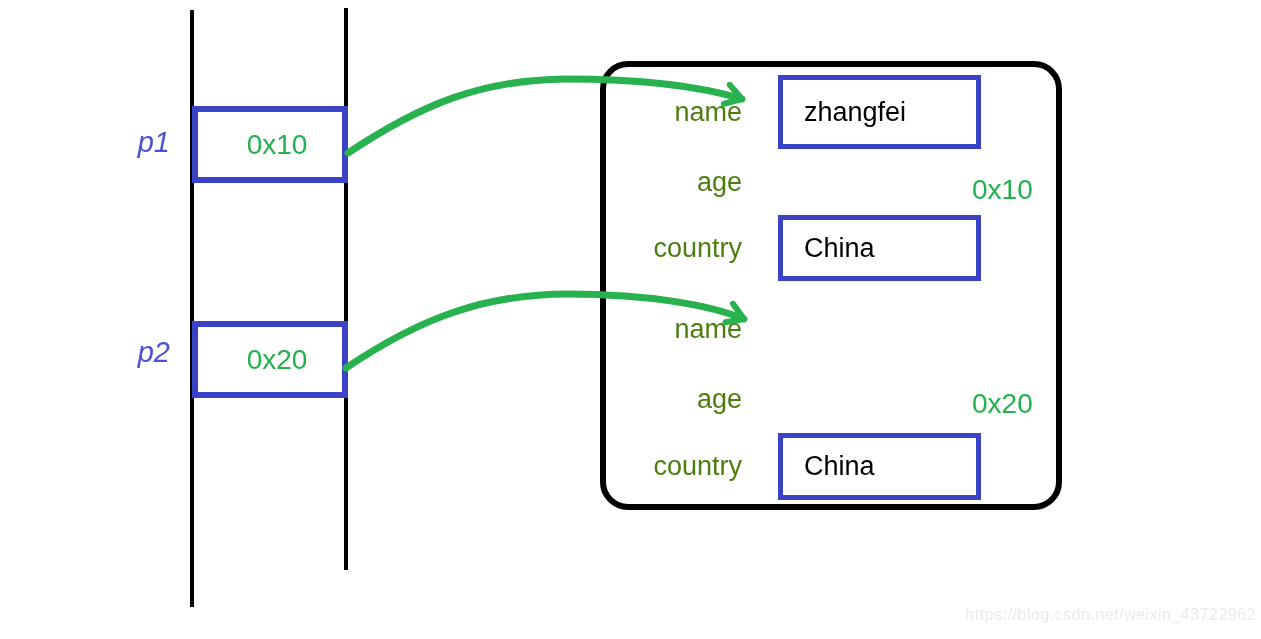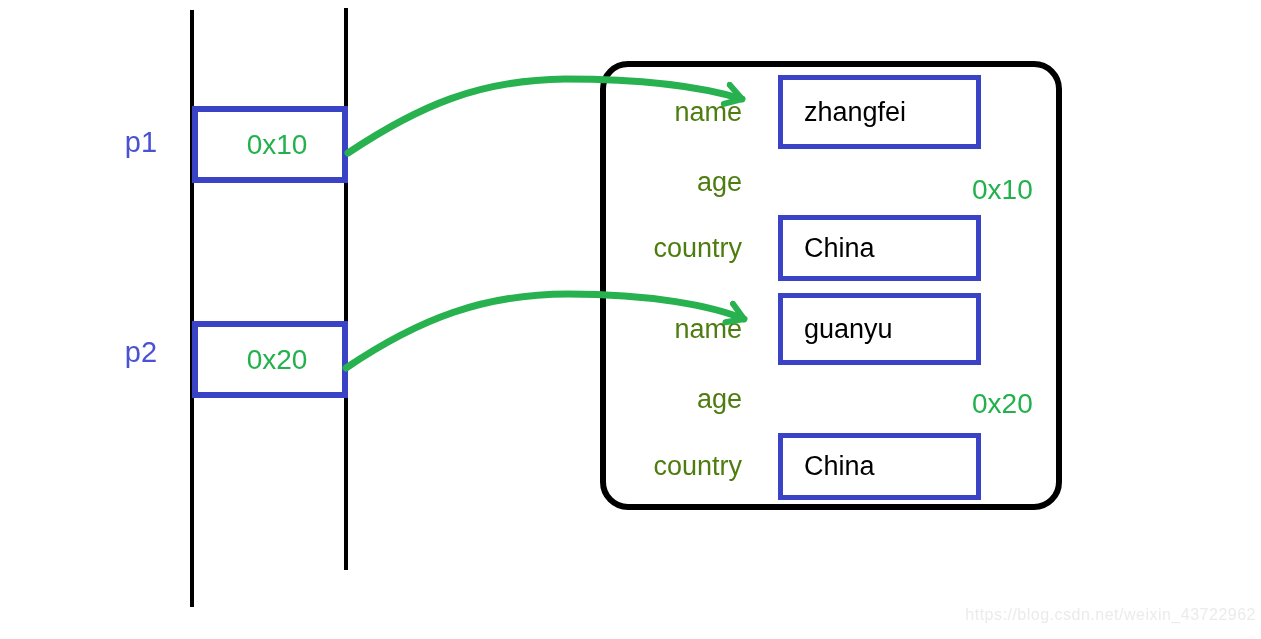--- a/index.html
+++ b/index.html
@@ -11,22 +11,22 @@
     font-family:"Liberation Sans", sans-serif;
   }
   
   .vl{position:absolute;width:4px;background:#000;}
   .vl-left{left:190px;top:10px;height:597px;}
   .vl-right{left:344px;top:8px;height:562px;}
 
   
   .ptr-label{
     position:absolute;left:112px;width:58px;
-    text-align:center;
-    font-size:29px;color:#4a51d3;
+    text-align:right;
+    font-size:29px;color:#4a51d3;font-style:italic;
   }
   .ptr-label-1{top:126px;}
   .ptr-label-2{top:336px;}
 
   
   .pbox{
     position:absolute;left:192px;width:156px;height:77px;
     box-sizing:border-box;border:6px solid #3a43c6;background:#fff;
     display:flex;align-items:center;justify-content:center;
   }
@@ -101,21 +101,20 @@
   <div class="fbox row-n1">zhangfei</div>
 
   <div class="flabel row-a1">age</div>
 
   <div class="flabel row-c1">country</div>
   <div class="fbox row-c1">China</div>
 
   <div class="addr addr-1">0x10</div>
 
   <div class="flabel row-n2">name</div>
-  <div class="fbox row-n2">guanyu</div>
 
   <div class="flabel row-a2">age</div>
 
   <div class="flabel row-c2">country</div>
   <div class="fbox row-c2">China</div>
 
   <div class="addr addr-2">0x20</div>
 
   <svg class="arrows" viewBox="0 0 1261 639" xmlns="http://www.w3.org/2000/svg">
     <defs>

